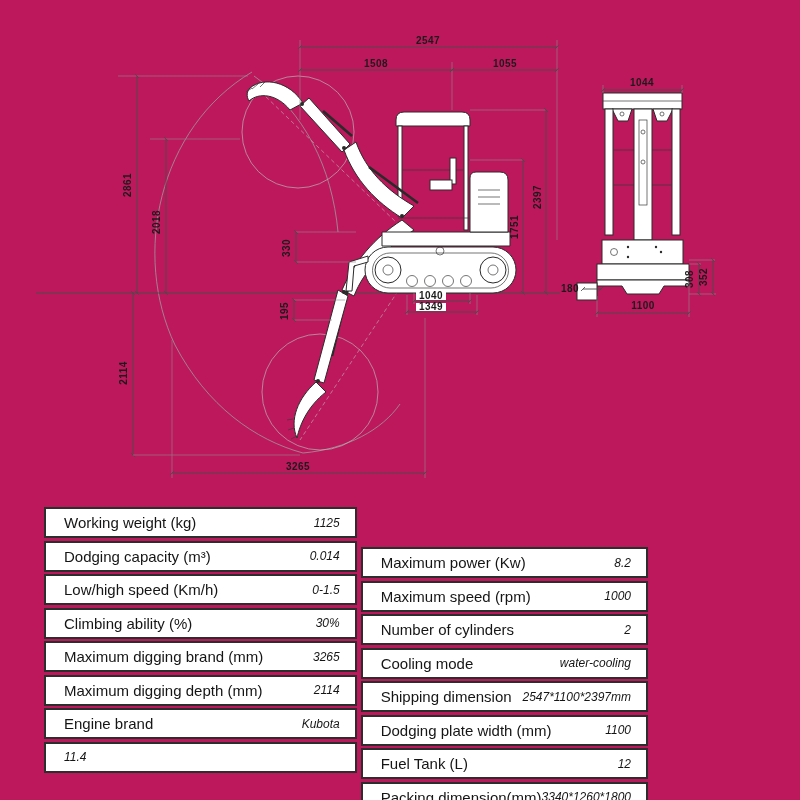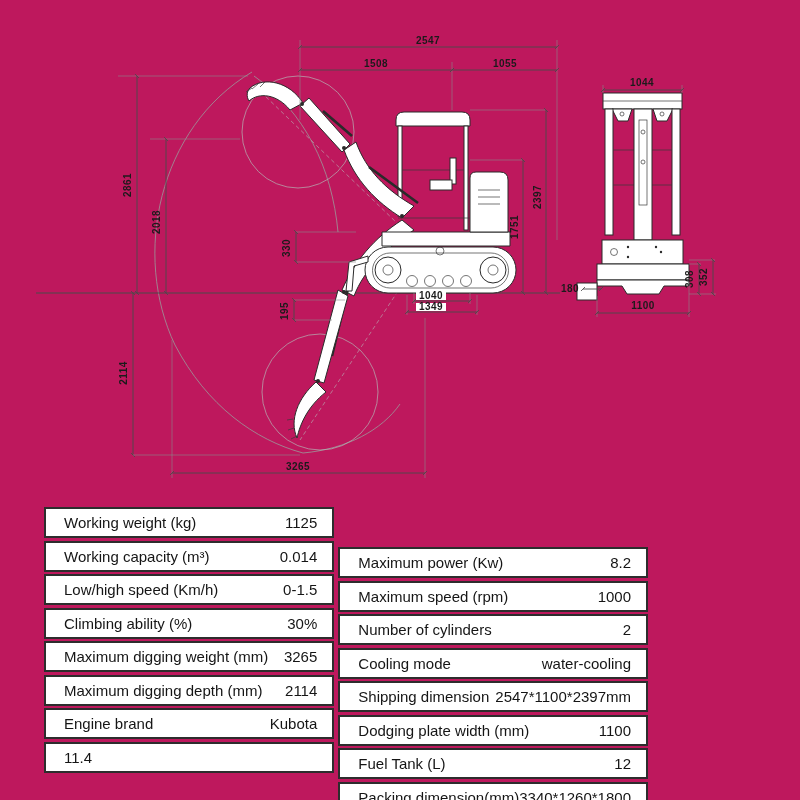--- a/index.html
+++ b/index.html
@@ -22,21 +22,21 @@
   .wbg{fill:#ffffff;}
 
   
   .spec-table{position:absolute;left:44px;top:507px;width:604px;display:flex;gap:4px;}
   .spec-col{display:flex;flex-direction:column;gap:2.5px;}
   .spec-col.left{width:338px;}
   .spec-col.right{flex:1;margin-top:40px;}
   .spec-row{border:2px solid #2d2d2d;height:27px;display:flex;align-items:center;
             justify-content:space-between;padding:0 15px 0 18px;background:#fff;}
   .spec-row .lbl{font-size:15px;color:#151515;white-space:nowrap;}
-  .spec-row .val{font-size:15px;color:#151515;white-space:nowrap;text-align:left;}
+  .spec-row .val{font-size:12px;color:#151515;white-space:nowrap;text-align:left;font-style:italic;}
 </style>
 </head>
 <body>
 
 <div class="canvas">
 
   <svg width="800" height="505" viewBox="0 0 800 505">
     <defs>
       <marker id="tk" viewBox="0 0 8 8" refX="4" refY="4" markerWidth="7" markerHeight="7" orient="auto">
         <path d="M1.5,6.5 L6.5,1.5" stroke="#4a4a4a" stroke-width="1.1" fill="none"></path>
@@ -262,33 +262,33 @@
   </svg>
 
   <div class="spec-table">
 
     <div class="spec-col left">
       <div class="spec-row">
         <span class="lbl">Working weight (kg)</span>
         <span class="val">1125</span>
       </div>
       <div class="spec-row">
-        <span class="lbl">Working capacity (m³)</span>
+        <span class="lbl">Dodging capacity (m³)</span>
         <span class="val">0.014</span>
       </div>
       <div class="spec-row">
         <span class="lbl">Low/high speed (Km/h)</span>
         <span class="val">0-1.5</span>
       </div>
       <div class="spec-row">
         <span class="lbl">Climbing ability (%)</span>
         <span class="val">30%</span>
       </div>
       <div class="spec-row">
-        <span class="lbl">Maximum digging weight (mm)</span>
+        <span class="lbl">Maximum digging brand (mm)</span>
         <span class="val">3265</span>
       </div>
       <div class="spec-row">
         <span class="lbl">Maximum digging depth (mm)</span>
         <span class="val">2114</span>
       </div>
       <div class="spec-row">
         <span class="lbl">Engine brand</span>
         <span class="val">Kubota</span>
       </div>

